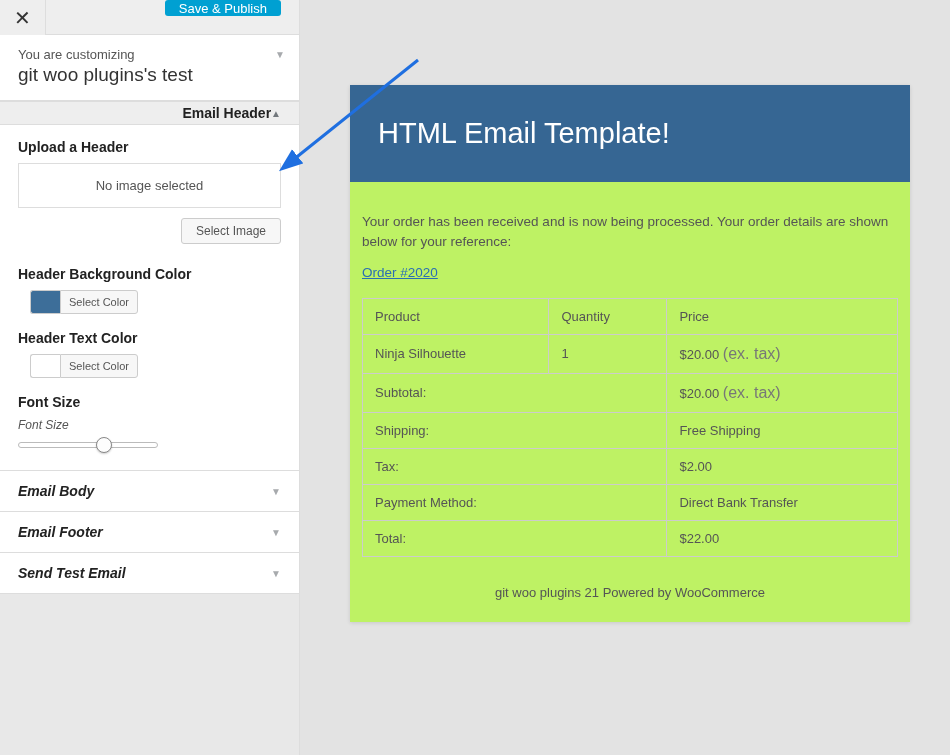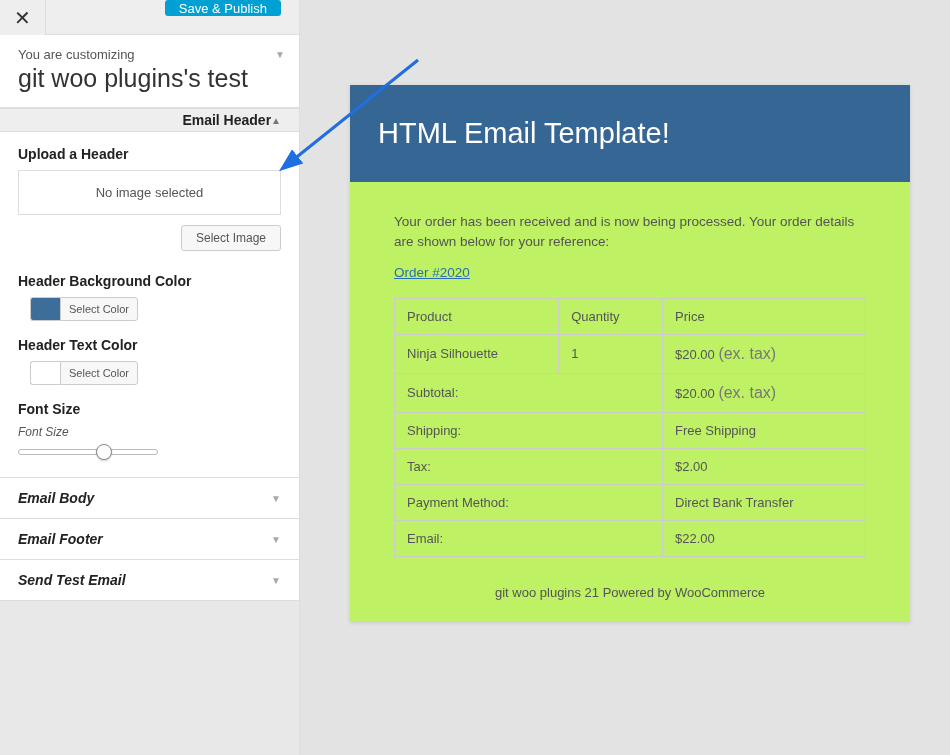--- a/index.html
+++ b/index.html
@@ -50,21 +50,21 @@
     border-radius: 3px;
     margin: 0 18px 0 0;
   }
   .context {
     background: #fff;
     padding: 12px 18px 14px;
     border-bottom: 1px solid #ddd;
     position: relative;
   }
   .context-line1 { color: #555; font-size: 13px; }
-  .context-line2 { font-size: 25px; color: #333; margin-top: 2px; }
+  .context-line2 { font-size: 19px; color: #333; margin-top: 2px; }
   .context-arrow {
     position: absolute;
     right: 14px;
     top: 14px;
     color: #a7aaad;
     font-size: 10px;
   }
   .section-header {
     background: #eeeeee;
     border-top: 1px solid #ddd;
@@ -191,21 +191,21 @@
     box-shadow: 0 1px 4px rgba(0,0,0,.12);
   }
   .email-hdr {
     background: #366693;
     color: #fff;
     padding: 32px 28px;
     font-size: 29px;
     font-weight: 300;
   }
   .email-body {
-    padding: 30px 44px 12px;
+    padding: 30px 12px 12px;
     font-size: 13.5px;
     color: #555;
   }
   .email-body p { line-height: 1.5; margin-bottom: 12px; }
   .order-link { color: #2a6fb3; text-decoration: underline; cursor: pointer; display: inline-block; margin-bottom: 12px; }
   .order-table {
     width: 100%;
     border-collapse: collapse;
     margin-top: 6px;
     font-size: 13px;
@@ -329,21 +329,21 @@
         </tr>
         <tr>
           <td colspan="2">Tax:</td>
           <td>$2.00</td>
         </tr>
         <tr>
           <td colspan="2">Payment Method:</td>
           <td>Direct Bank Transfer</td>
         </tr>
         <tr>
-          <td colspan="2">Email:</td>
+          <td colspan="2">Total:</td>
           <td>$22.00</td>
         </tr>
       </tbody>
         </table>
       <div class="footer-text">git woo plugins 21 Powered by WooCommerce</div>
     </div>
   </div>
 </div>
 
 <svg class="annot" width="160" height="130">

